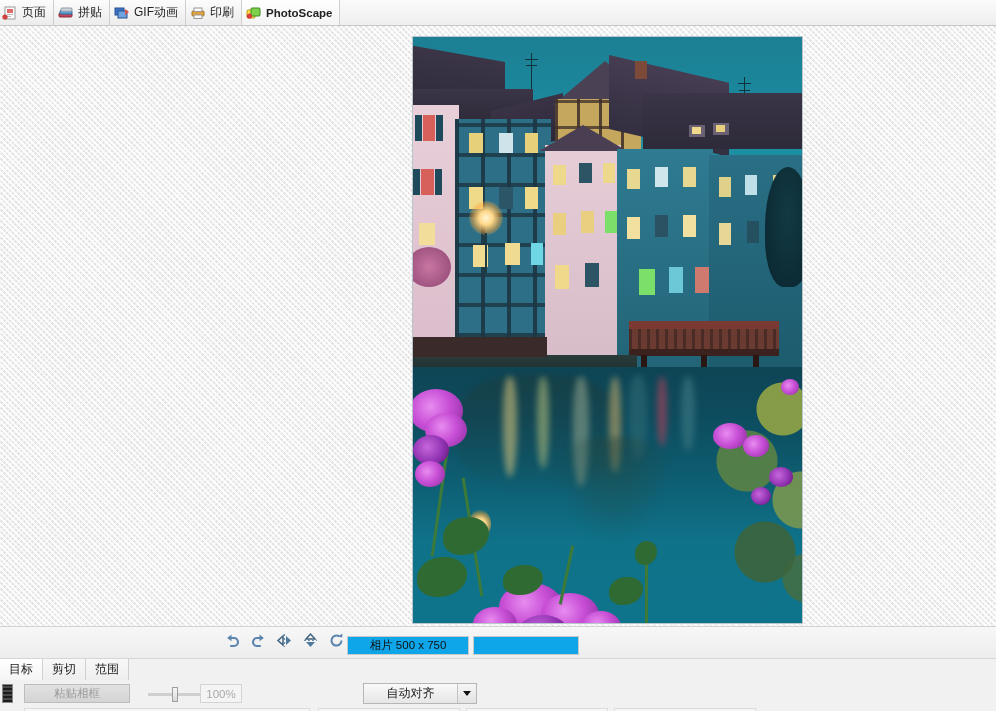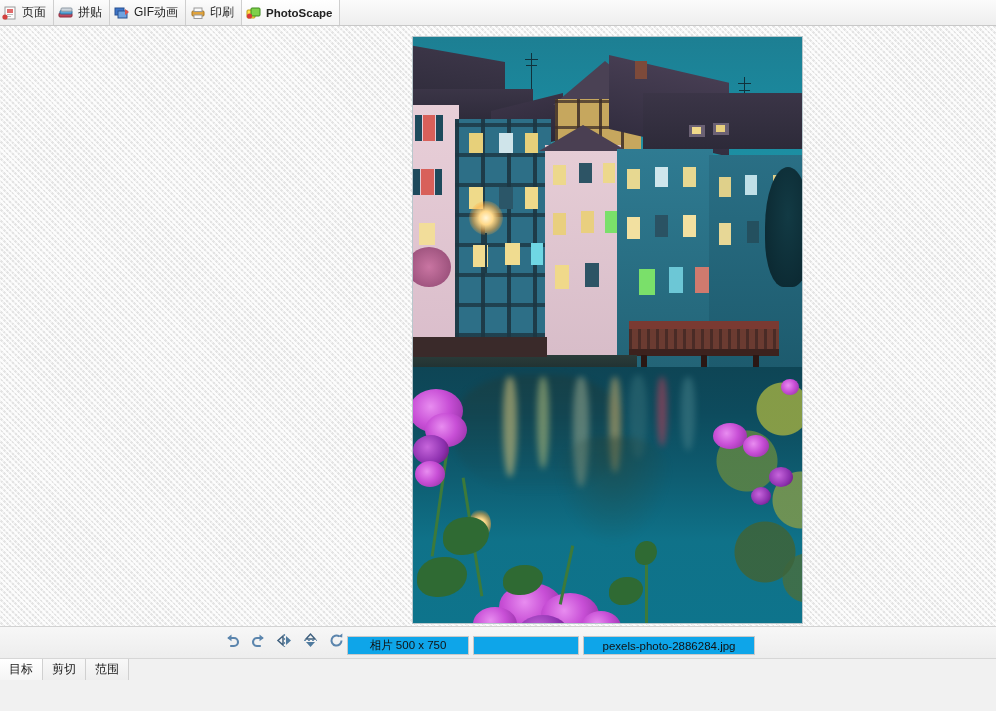--- a/index.html
+++ b/index.html
@@ -446,30 +446,54 @@
     <span class="ticon2" title="旋转">
       <svg width="17" height="17" viewBox="0 0 17 17">
         <path d="M13.5 8.5 a5 5 0 1 1 -2.2 -4.1" fill="none" stroke="#5b85ad" stroke-width="2"></path>
         <path d="M14.4 1.4 L14.2 5.6 L10.2 4.4 Z" fill="#5b85ad"></path>
       </svg>
     </span>
   </div>
 
   <div class="field" id="f-size">相片 500 x 750</div>
   <div class="field" id="f-mid"></div>
-  <div class="field" id="f-name">pexels-photo-2886284.jpg</div>
 
   <div class="bottom">
 
     <div class="subtabs">
       <div class="subtab active">
         <span>目标</span>
       </div>
       <div class="subtab">
         <span>剪切</span>
       </div>
       <div class="subtab">
         <span>范围</span>
       </div>
     </div>
 
+    <div class="ctrlrow">
+      <div class="swatch"></div>
+
+      <div class="btn-grey">
+        <span>粘贴相框</span>
+      </div>
+
+      <div class="slider">
+        <div class="knob"></div>
+      </div>
+
+      <div class="pct">100%</div>
+
+      <div class="combo">
+        <div class="txt">自动对齐</div>
+        <div class="arr">
+            <span class="caret"></span>
+          </div>
+      </div>
+
+      <div class="thinbox" style="left:24px;  top:27px; width:286px;"></div>
+      <div class="thinbox" style="left:318px; top:27px; width:142px;"></div>
+      <div class="thinbox" style="left:466px; top:27px; width:142px;"></div>
+      <div class="thinbox" style="left:614px; top:27px; width:142px;"></div>
+    </div>
   </div>
 </div>
 
 </body></html>

